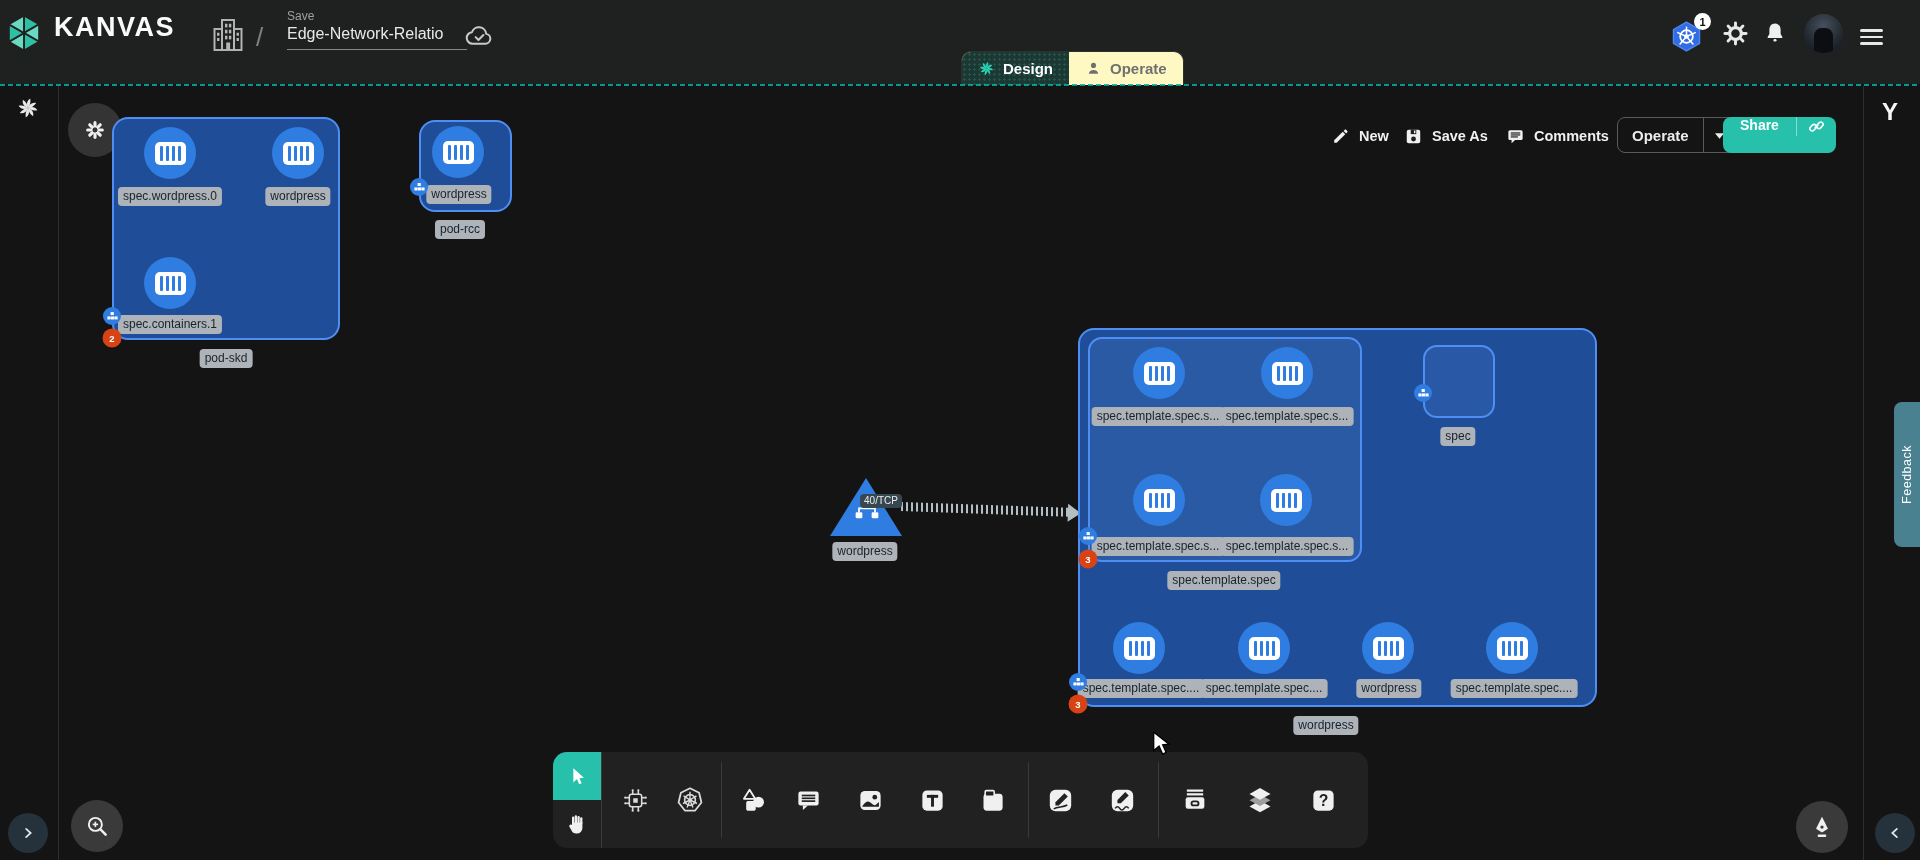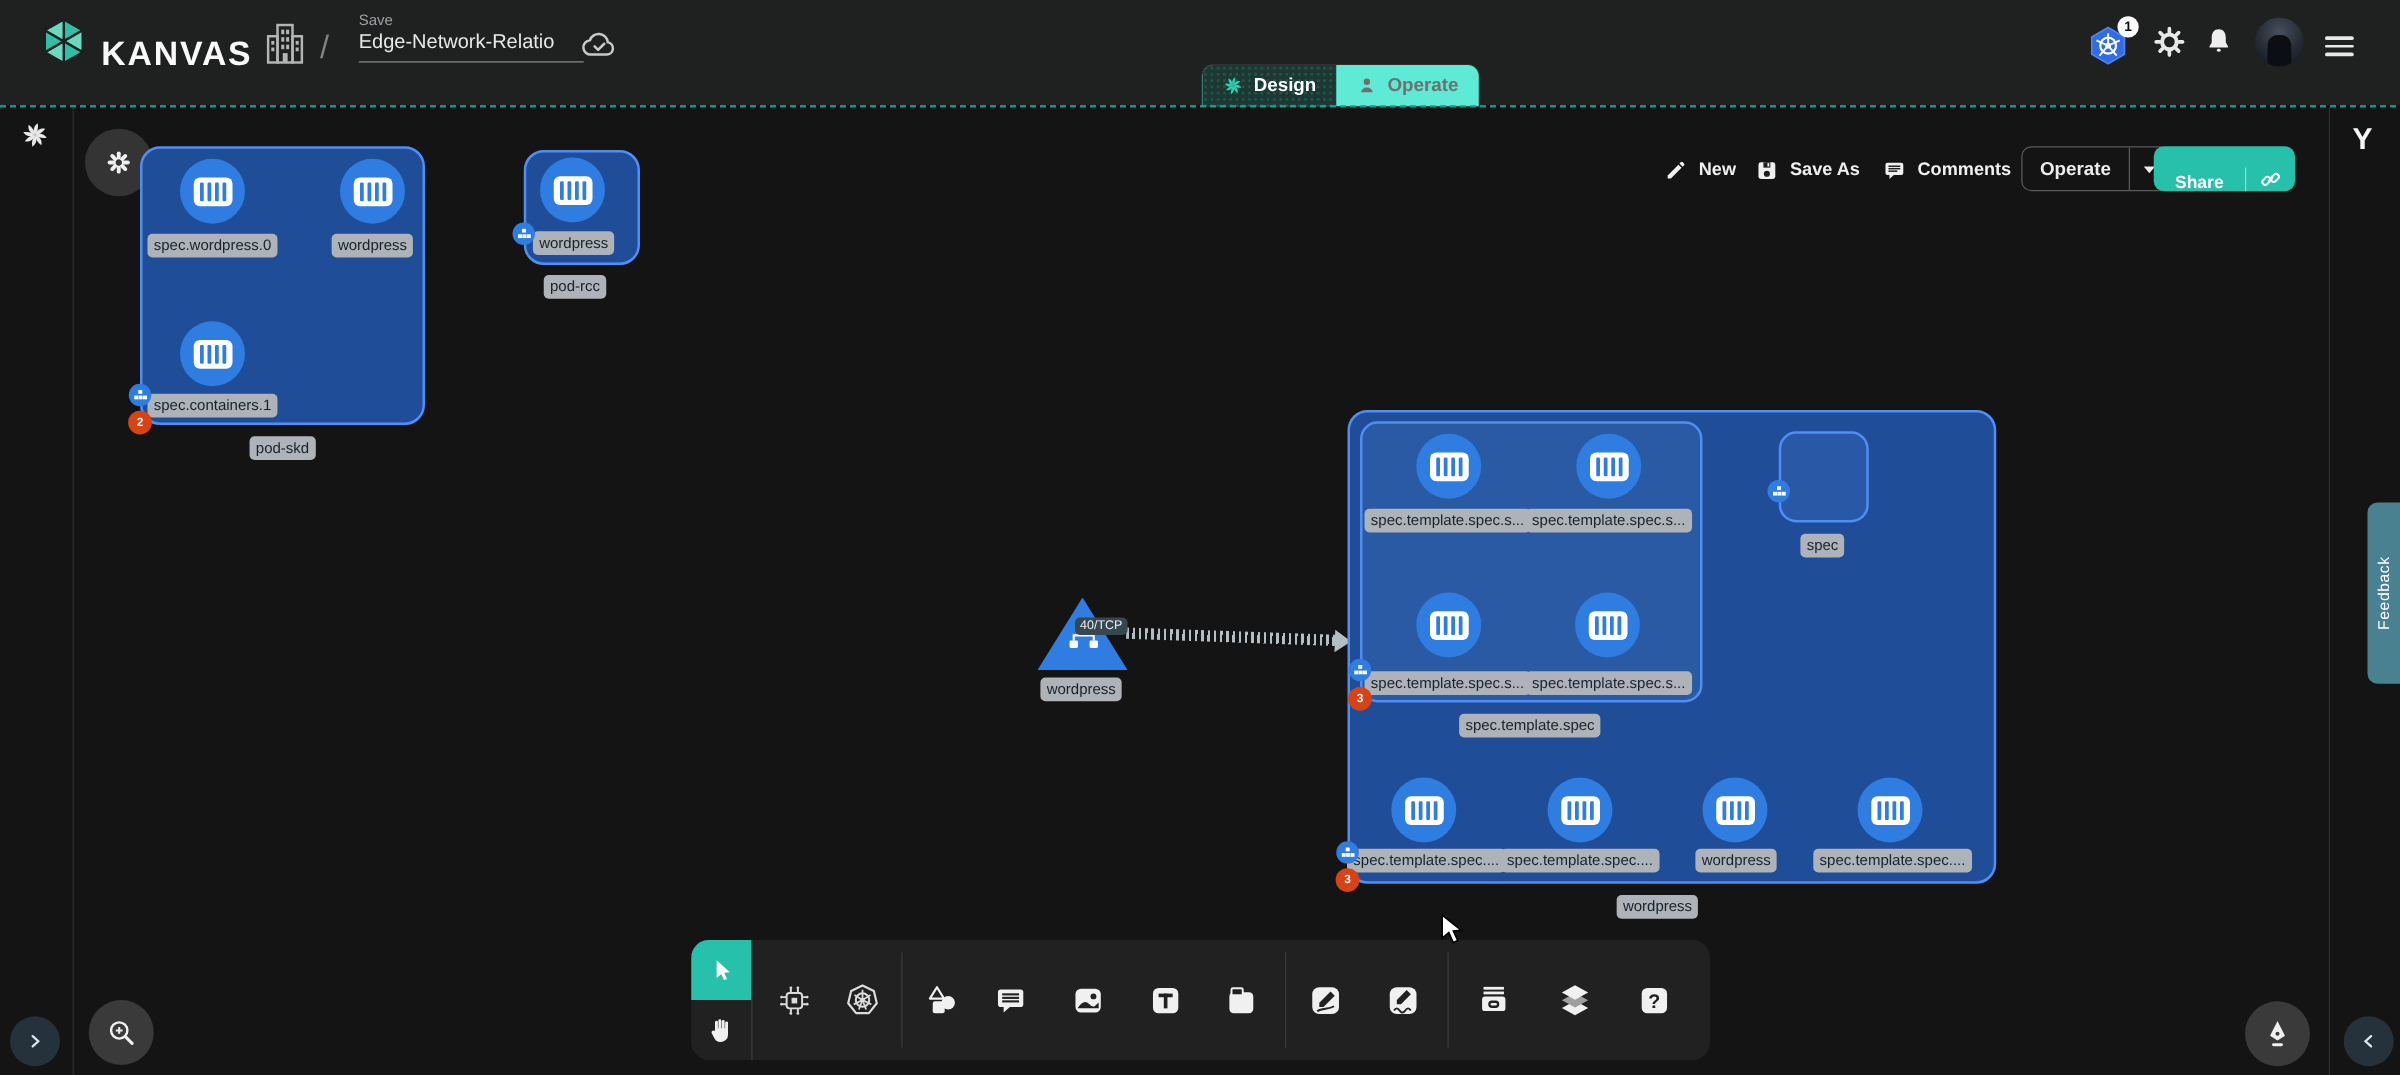--- a/index.html
+++ b/index.html
@@ -10,41 +10,41 @@
   #canvas-top-line{position:absolute;left:0;top:84px;height:2px;width:1920px;
     background:repeating-linear-gradient(90deg,#00b39f 0 5px,rgba(0,0,0,0) 5px 8px);opacity:.85}
   .vdiv{position:absolute;top:86px;bottom:0;width:1px;background:#2e2e2e}
   #brand-text{font-size:27px;font-weight:700;letter-spacing:1.5px;color:#fafafa}
   #slash{font-size:26px;color:#7d8284;font-weight:300}
   #name-label{font-size:12px;color:#9aa0a3}
   #name-input{width:180px;background:transparent;border:none;border-bottom:1px solid #85898c;
     color:#e8e8e8;font-size:16px;padding:2px 0 6px;outline:none;font-family:"Liberation Sans",sans-serif}
   
   #tab-group{position:absolute;left:961px;top:51px;height:33px;display:flex;
-    border:1px solid #2f3130;border-bottom:none;border-radius:10px 10px 0 0;overflow:hidden;background:#5eead4}
+    border:1px solid #2f3130;border-bottom:none;border-radius:10px 10px 0 0;overflow:hidden;background:#fef9c3}
   .tab{display:flex;align-items:center;gap:8px;padding:0 16px;font-size:15px;font-weight:600;cursor:default}
   .tab.active{background-color:#1d3732;color:#fff;
     background-image:radial-gradient(rgba(38,192,171,.22) 1px,transparent 1.2px);background-size:5px 5px}
   .tab.inactive{color:#707070}
   
   .hicon{position:absolute;top:20px;display:flex;align-items:center;justify-content:center}
   #k8s-badge{position:absolute;left:1694px;top:13px;width:17px;height:17px;border-radius:50%;
     background:#fff;color:#111;font-size:11px;font-weight:700;display:flex;align-items:center;justify-content:center;z-index:3}
   #avatar{position:absolute;left:1804px;top:14px;width:39px;height:39px;border-radius:50%;
     background:radial-gradient(circle at 50% 30%,#46505c 0%,#242b33 55%,#11151a 100%);overflow:hidden}
   #avatar::after{content:'';position:absolute;left:10px;top:14px;width:19px;height:26px;border-radius:8px 8px 0 0;background:#0b0e12}
   .burger span{display:block;width:23px;height:2.6px;background:#e8e8e8;margin:4px 0;border-radius:2px}
   
   .ghost-btn{position:absolute;top:120px;height:32px;display:flex;align-items:center;gap:9px;
     color:#f0f0f0;font-size:14.5px;font-weight:600}
   #actions-btn{position:absolute;left:1617px;top:117px;height:36px;display:flex;align-items:stretch;
     border:1px solid #5a5a5a;border-radius:8px;color:#ececec;font-size:15px;font-weight:600;box-sizing:border-box}
   #actions-label-seg{display:flex;align-items:center;padding:0 14px}
   #actions-caret-seg{display:flex;align-items:center;padding:0 9px;border-left:1px solid #5a5a5a}
-  #share-btn{position:absolute;left:1723px;top:117px;height:36px;display:flex;align-items:flex-end;
+  #share-btn{position:absolute;left:1723px;top:117px;height:36px;display:flex;align-items:flex-start;
     background:#26c0ab;border-radius:8px;color:#fff;font-size:14px;font-weight:700;box-sizing:border-box}
   #share-label-seg{display:flex;align-items:center;padding:0 17px}
   #share-link-seg{display:flex;align-items:center;padding:0 10px;border-left:1px solid rgba(255,255,255,.45)}
   
   .cluster{position:absolute;border:2px solid #4f8ef5;border-radius:16px;background:#1f4d98;box-sizing:border-box}
   .cluster.inner{background:#2a5aa3;border-radius:14px}
   .node{position:absolute;width:52px;height:52px;border-radius:50%;background:#2f7de1;
     display:flex;align-items:center;justify-content:center}
   .crate{display:flex;gap:3px;width:31px;height:23px;background:#fff;border-radius:5px;padding:4px 5px;box-sizing:border-box}
   .crate i{flex:1;background:#2f7de1;border-radius:1px}
@@ -78,21 +78,21 @@
     border-radius:8px 0 0 8px;display:flex;align-items:center;justify-content:center}
   #feedback-tab span{writing-mode:vertical-rl;transform:rotate(180deg);color:#fff;font-size:12.5px;letter-spacing:.5px}
   #y-glyph{position:absolute;left:1882px;top:98px;color:#f5f5f5;font-size:24px;font-weight:700}
   #flower-btn{position:absolute;left:68px;top:103px;width:54px;height:54px;border-radius:50%;background:#343434;
     display:flex;align-items:center;justify-content:center}
 </style>
 </head>
 <body>
 
 <div id="header">
-  <div class="abs" style="left:30px;top:12px;display:flex;align-items:flex-end;gap:9px">
+  <div class="abs" style="left:3px;top:12px;display:flex;align-items:flex-start;gap:9px">
     <span>
       <svg width="42" height="42" viewBox="0 0 24 24">
         <g stroke="#1f2120" stroke-width="1.1">
           <polygon points="12,12 12,2 20.66,7" fill="#2fbfa4"></polygon>
           <polygon points="12,12 20.66,7 20.66,17" fill="#6ad9c0"></polygon>
           <polygon points="12,12 20.66,17 12,22" fill="#2fbfa4"></polygon>
           <polygon points="12,12 12,22 3.34,17" fill="#6ad9c0"></polygon>
           <polygon points="12,12 3.34,17 3.34,7" fill="#2fbfa4"></polygon>
           <polygon points="12,12 3.34,7 12,2" fill="#6ad9c0"></polygon>
         </g>

